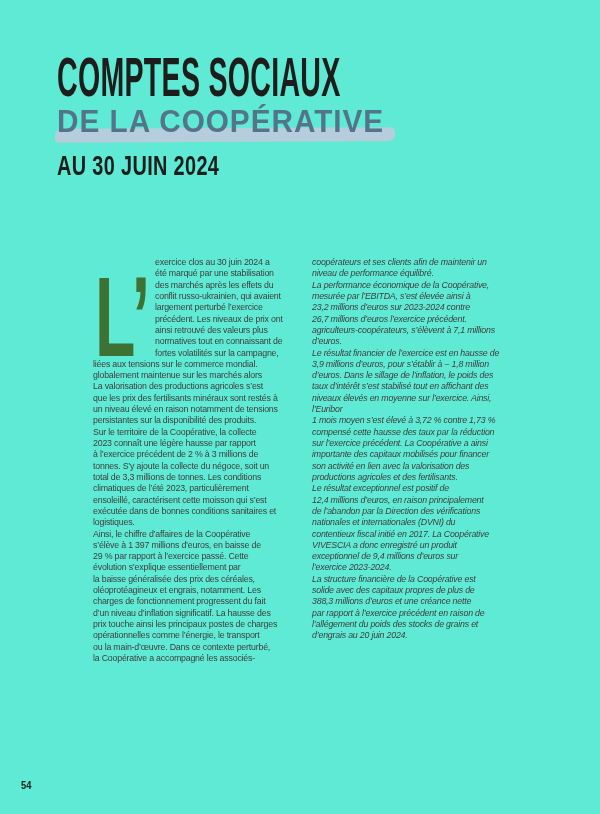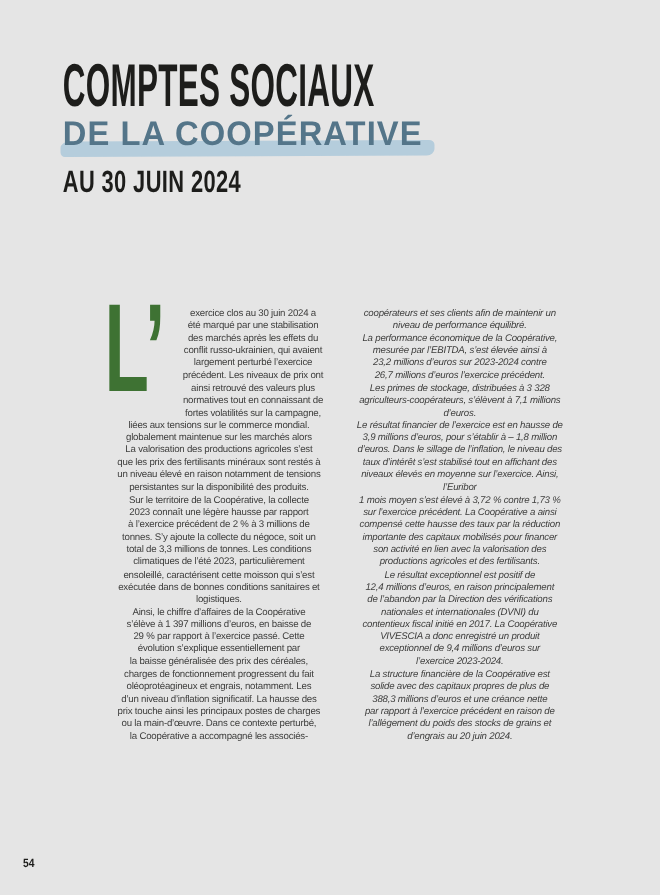--- a/index.html
+++ b/index.html
@@ -1,24 +1,23 @@
 <!DOCTYPE html>
 <html style="--title: #1d1d1b; --subtitle: #547589; --subtitle-highlight: #b5cddc; --drop-cap: #3e7233; --body: #3e3e3d;"><head>
 <meta charset="utf-8">
 <style>
   html, body { margin: 0; padding: 0; background: #ffffff; }
   .page {
     position: relative;
     width: 600px;
     height: 814px;
-    background: #e5e5e5;
+    background: #5eead4;
     overflow: hidden;
     font-family: "Liberation Sans", sans-serif;
     color: var(--body, #3e3e3d);
-    text-align: center;
   }
   .title1 {
     position: absolute;
     left: 57px; top: 50px;
     font-size: 55px; line-height: 1;
     font-weight: 700;
     color: var(--title, #1d1d1b);
     transform: scaleX(0.52);
     transform-origin: left top;
     white-space: nowrap;
@@ -59,21 +58,21 @@
     left: 95px; top: 260px;
     font-size: 114px; line-height: 1;
     font-weight: 700;
     color: var(--drop-cap, #3e7233);
     transform: scaleX(0.58);
     transform-origin: left top;
     white-space: nowrap;
   }
   .col {
     position: absolute;
-    top: 279px;
+    top: 257px;
     width: 212px;
     font-size: 8.8px;
     line-height: 11.32px;
     letter-spacing: -0.2px;
     color: var(--body, #3e3e3d);
   }
   .col.left  { left: 93px; }
   .col.right { left: 312px; font-style: italic; }
   .line { white-space: nowrap; }
   .indented .line { margin-left: 62px; }
@@ -128,49 +127,49 @@
           <div class="line">total de 3,3 millions de tonnes. Les conditions</div>
           <div class="line">climatiques de l’été 2023, particulièrement</div>
           <div class="line">ensoleillé, caractérisent cette moisson qui s’est</div>
           <div class="line">exécutée dans de bonnes conditions sanitaires et</div>
           <div class="line">logistiques.</div>
           <div class="line">Ainsi, le chiffre d’affaires de la Coopérative</div>
           <div class="line">s’élève à 1 397 millions d’euros, en baisse de</div>
           <div class="line">29 % par rapport à l’exercice passé. Cette</div>
           <div class="line">évolution s’explique essentiellement par</div>
           <div class="line">la baisse généralisée des prix des céréales,</div>
+          <div class="line">oléoprotéagineux et engrais, notamment. Les</div>
           <div class="line">charges de fonctionnement progressent du fait</div>
-          <div class="line">oléoprotéagineux et engrais, notamment. Les</div>
           <div class="line">d’un niveau d’inflation significatif. La hausse des</div>
           <div class="line">prix touche ainsi les principaux postes de charges</div>
+          <div class="line">opérationnelles comme l’énergie, le transport</div>
           <div class="line">ou la main-d’œuvre. Dans ce contexte perturbé,</div>
           <div class="line">la Coopérative a accompagné les associés-</div>
         </div>
     </section>
 
     <section class="col right">
       <div class="lines">
           <div class="line">coopérateurs et ses clients afin de maintenir un</div>
           <div class="line">niveau de performance équilibré.</div>
           <div class="line">La performance économique de la Coopérative,</div>
           <div class="line">mesurée par l’EBITDA, s’est élevée ainsi à</div>
           <div class="line">23,2 millions d’euros sur 2023-2024 contre</div>
           <div class="line">26,7 millions d’euros l’exercice précédent.</div>
-          <div class="line">Les primes de stockage, distribuées à 3 328</div>
           <div class="line">agriculteurs-coopérateurs, s’élèvent à 7,1 millions</div>
           <div class="line">d’euros.</div>
           <div class="line">Le résultat financier de l’exercice est en hausse de</div>
           <div class="line">3,9 millions d’euros, pour s’établir à – 1,8 million</div>
-          <div class="line">d’euros. Dans le sillage de l’inflation, le niveau des</div>
+          <div class="line">d’euros. Dans le sillage de l’inflation, le poids des</div>
           <div class="line">taux d’intérêt s’est stabilisé tout en affichant des</div>
           <div class="line">niveaux élevés en moyenne sur l’exercice. Ainsi,</div>
           <div class="line">l’Euribor</div>
           <div class="line">1 mois moyen s’est élevé à 3,72 % contre 1,73 %</div>
+          <div class="line">compensé cette hausse des taux par la réduction</div>
           <div class="line">sur l’exercice précédent. La Coopérative a ainsi</div>
-          <div class="line">compensé cette hausse des taux par la réduction</div>
           <div class="line">importante des capitaux mobilisés pour financer</div>
           <div class="line">son activité en lien avec la valorisation des</div>
           <div class="line">productions agricoles et des fertilisants.</div>
           <div class="line">Le résultat exceptionnel est positif de</div>
           <div class="line">12,4 millions d’euros, en raison principalement</div>
           <div class="line">de l’abandon par la Direction des vérifications</div>
           <div class="line">nationales et internationales (DVNI) du</div>
           <div class="line">contentieux fiscal initié en 2017. La Coopérative</div>
           <div class="line">VIVESCIA a donc enregistré un produit</div>
           <div class="line">exceptionnel de 9,4 millions d’euros sur</div>

